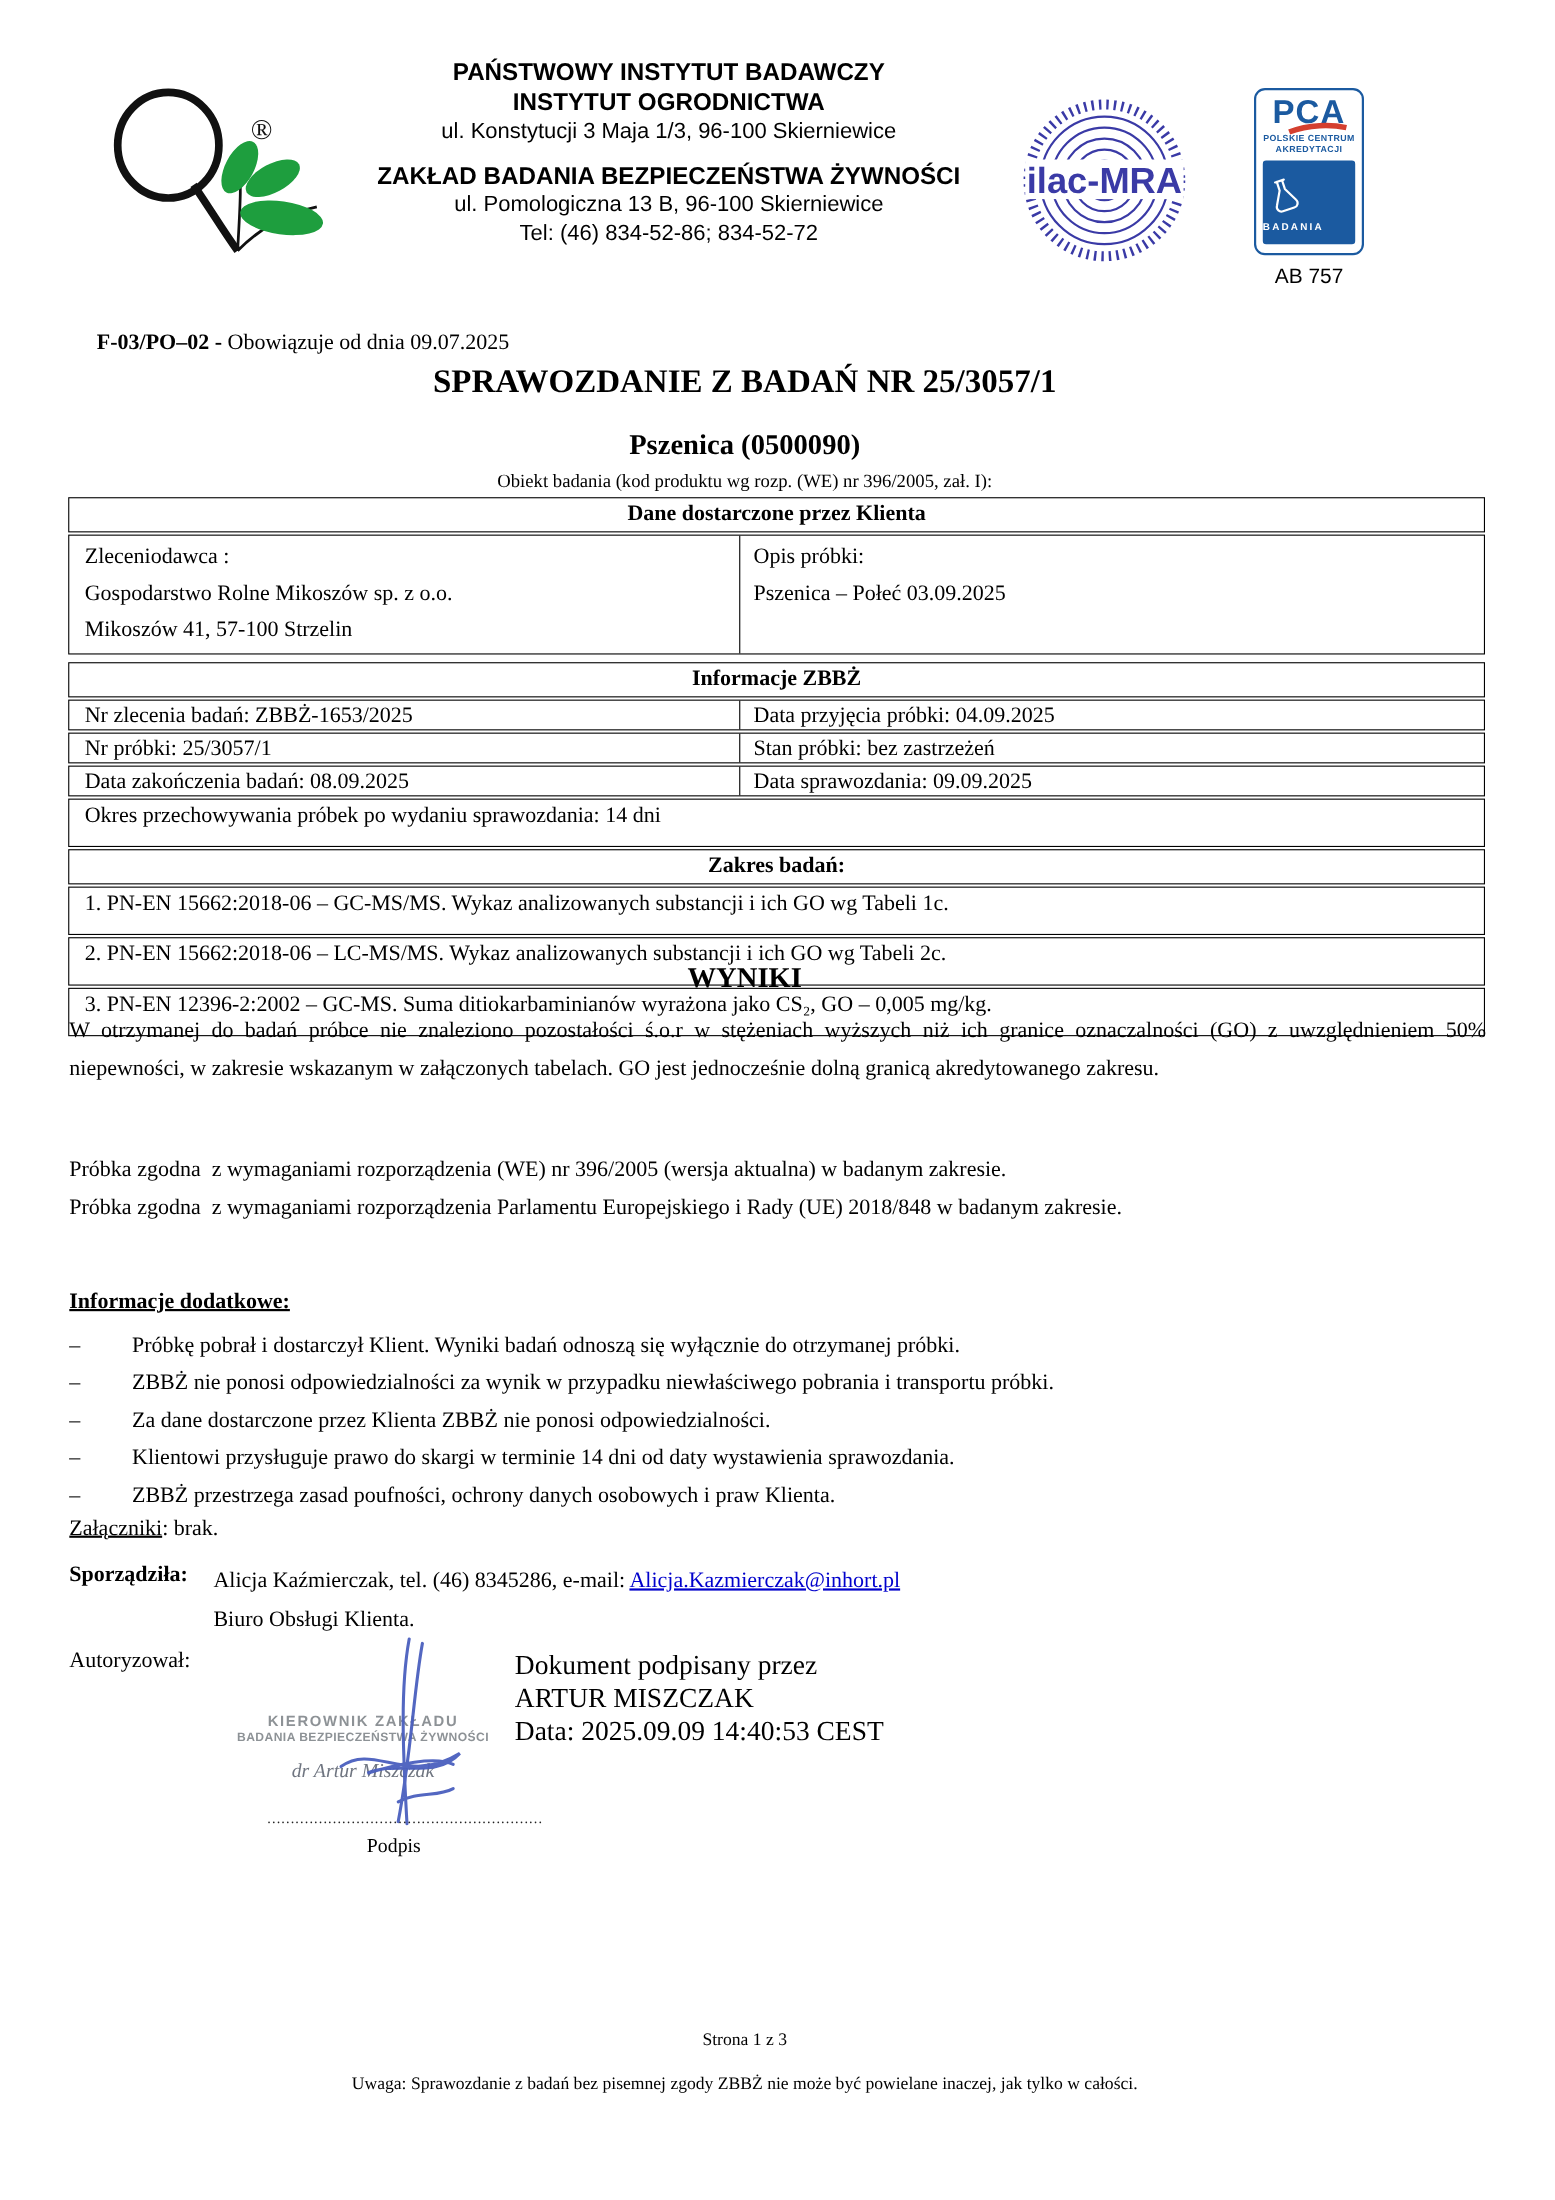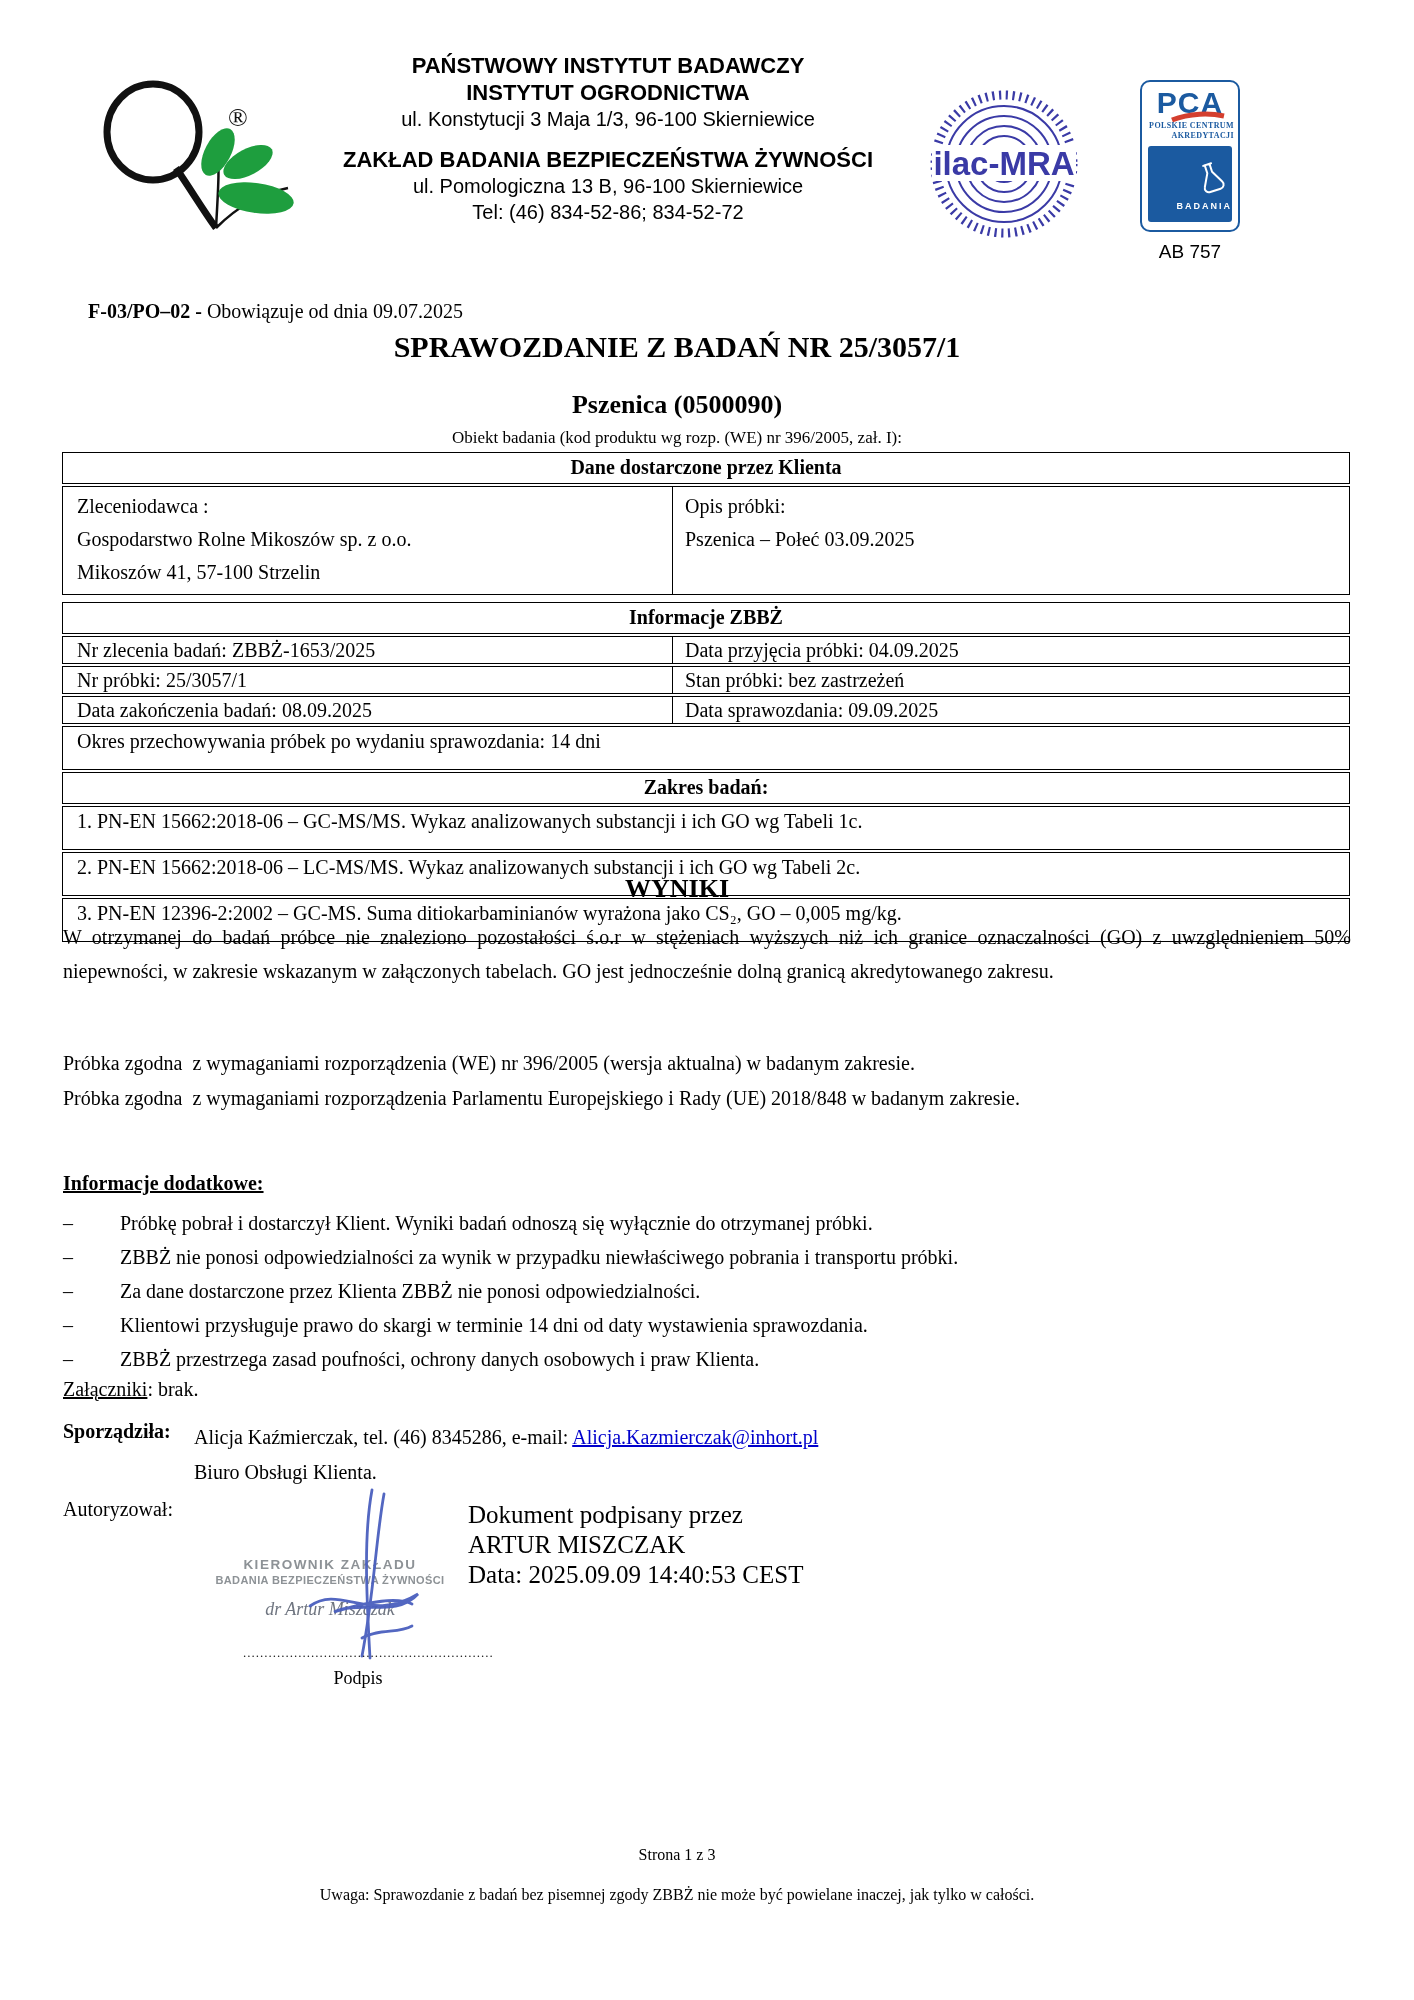--- a/index.html
+++ b/index.html
@@ -17,25 +17,25 @@
   .org-gap  { height:14px; }
 
   #ilac { left:928px; top:88px; width:152px; height:152px; }
 
   #pca-wrap { left:1140px; top:80px; width:100px; }
   .pca-badge { box-sizing:border-box; width:100px; height:152px; border:2px solid #1b5aa0;
                border-radius:10px; background:#fff; padding:7px 4px 0 4px; }
   .pca-title { position:relative; text-align:center; font-family:"Liberation Sans",sans-serif;
                font-weight:bold; font-size:30px; line-height:28px; color:#1b5aa0; letter-spacing:1px; }
   .pca-swoosh { position:absolute; left:24px; top:22px; }
-  .pca-sub { margin-top:4px; text-align:right; font-family:Liberation Serif, serif;
+  .pca-sub { margin-top:4px; text-align:center; font-family:Liberation Sans, sans-serif;
              font-weight:bold; font-size:8px; line-height:10px; color:#1b5aa0; letter-spacing:.4px;
              text-transform:uppercase; }
   .pca-box { margin:5px 2px 0 2px; background:#1b5aa0; border-radius:3px; height:76px;
-             display:flex; flex-direction:column; align-items:flex-end; justify-content:center; }
+             display:flex; flex-direction:column; align-items:flex-start; justify-content:center; }
   .pca-box-label { font-family:"Liberation Sans",sans-serif; font-weight:bold; font-size:9px;
                    letter-spacing:2px; color:#fff; margin-top:3px; }
   .pca-ab { margin-top:9px; text-align:center; font-family:Liberation Sans, sans-serif; font-size:19px; color:#000; }
 
   
   #form-line { left:88px; top:300px; font-size:20px; }
   .b { font-weight:bold; }
   #title    { left:62px; top:330px; width:1230px; text-align:center; font-weight:bold; font-size:30px; }
   #subtitle { left:62px; top:390px; width:1230px; text-align:center; font-weight:bold; font-size:26px; }
   #obj-note { left:62px; top:428px; width:1230px; text-align:center; font-size:17px; }

